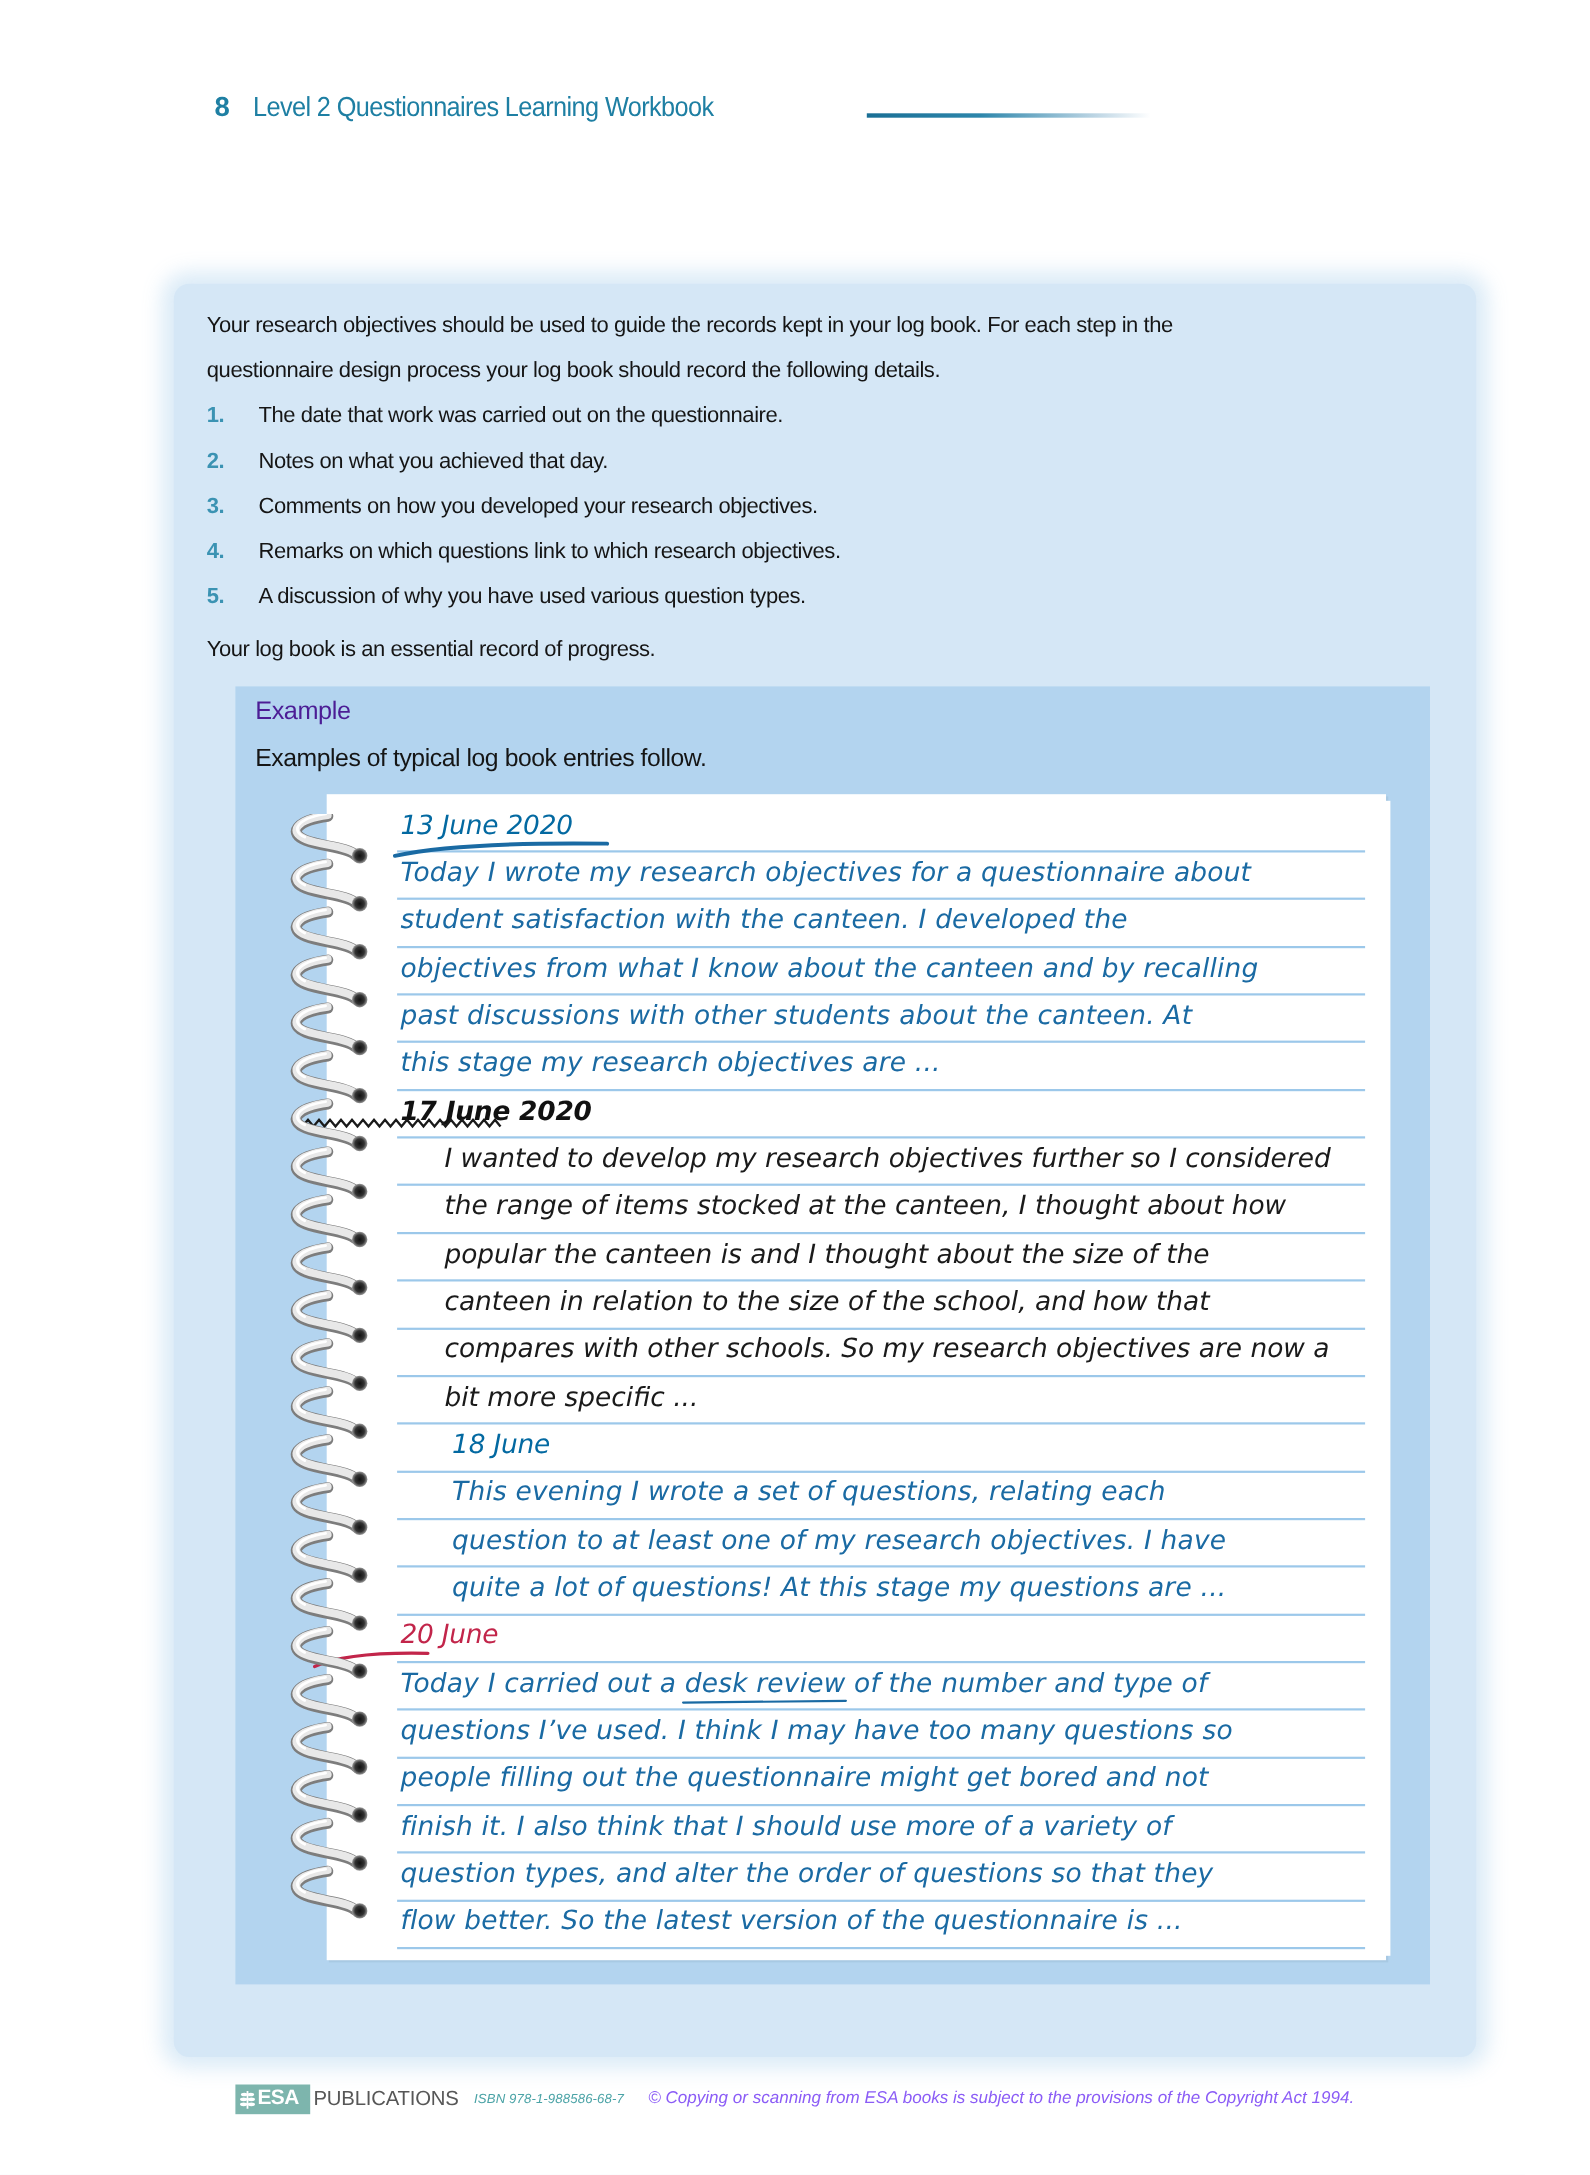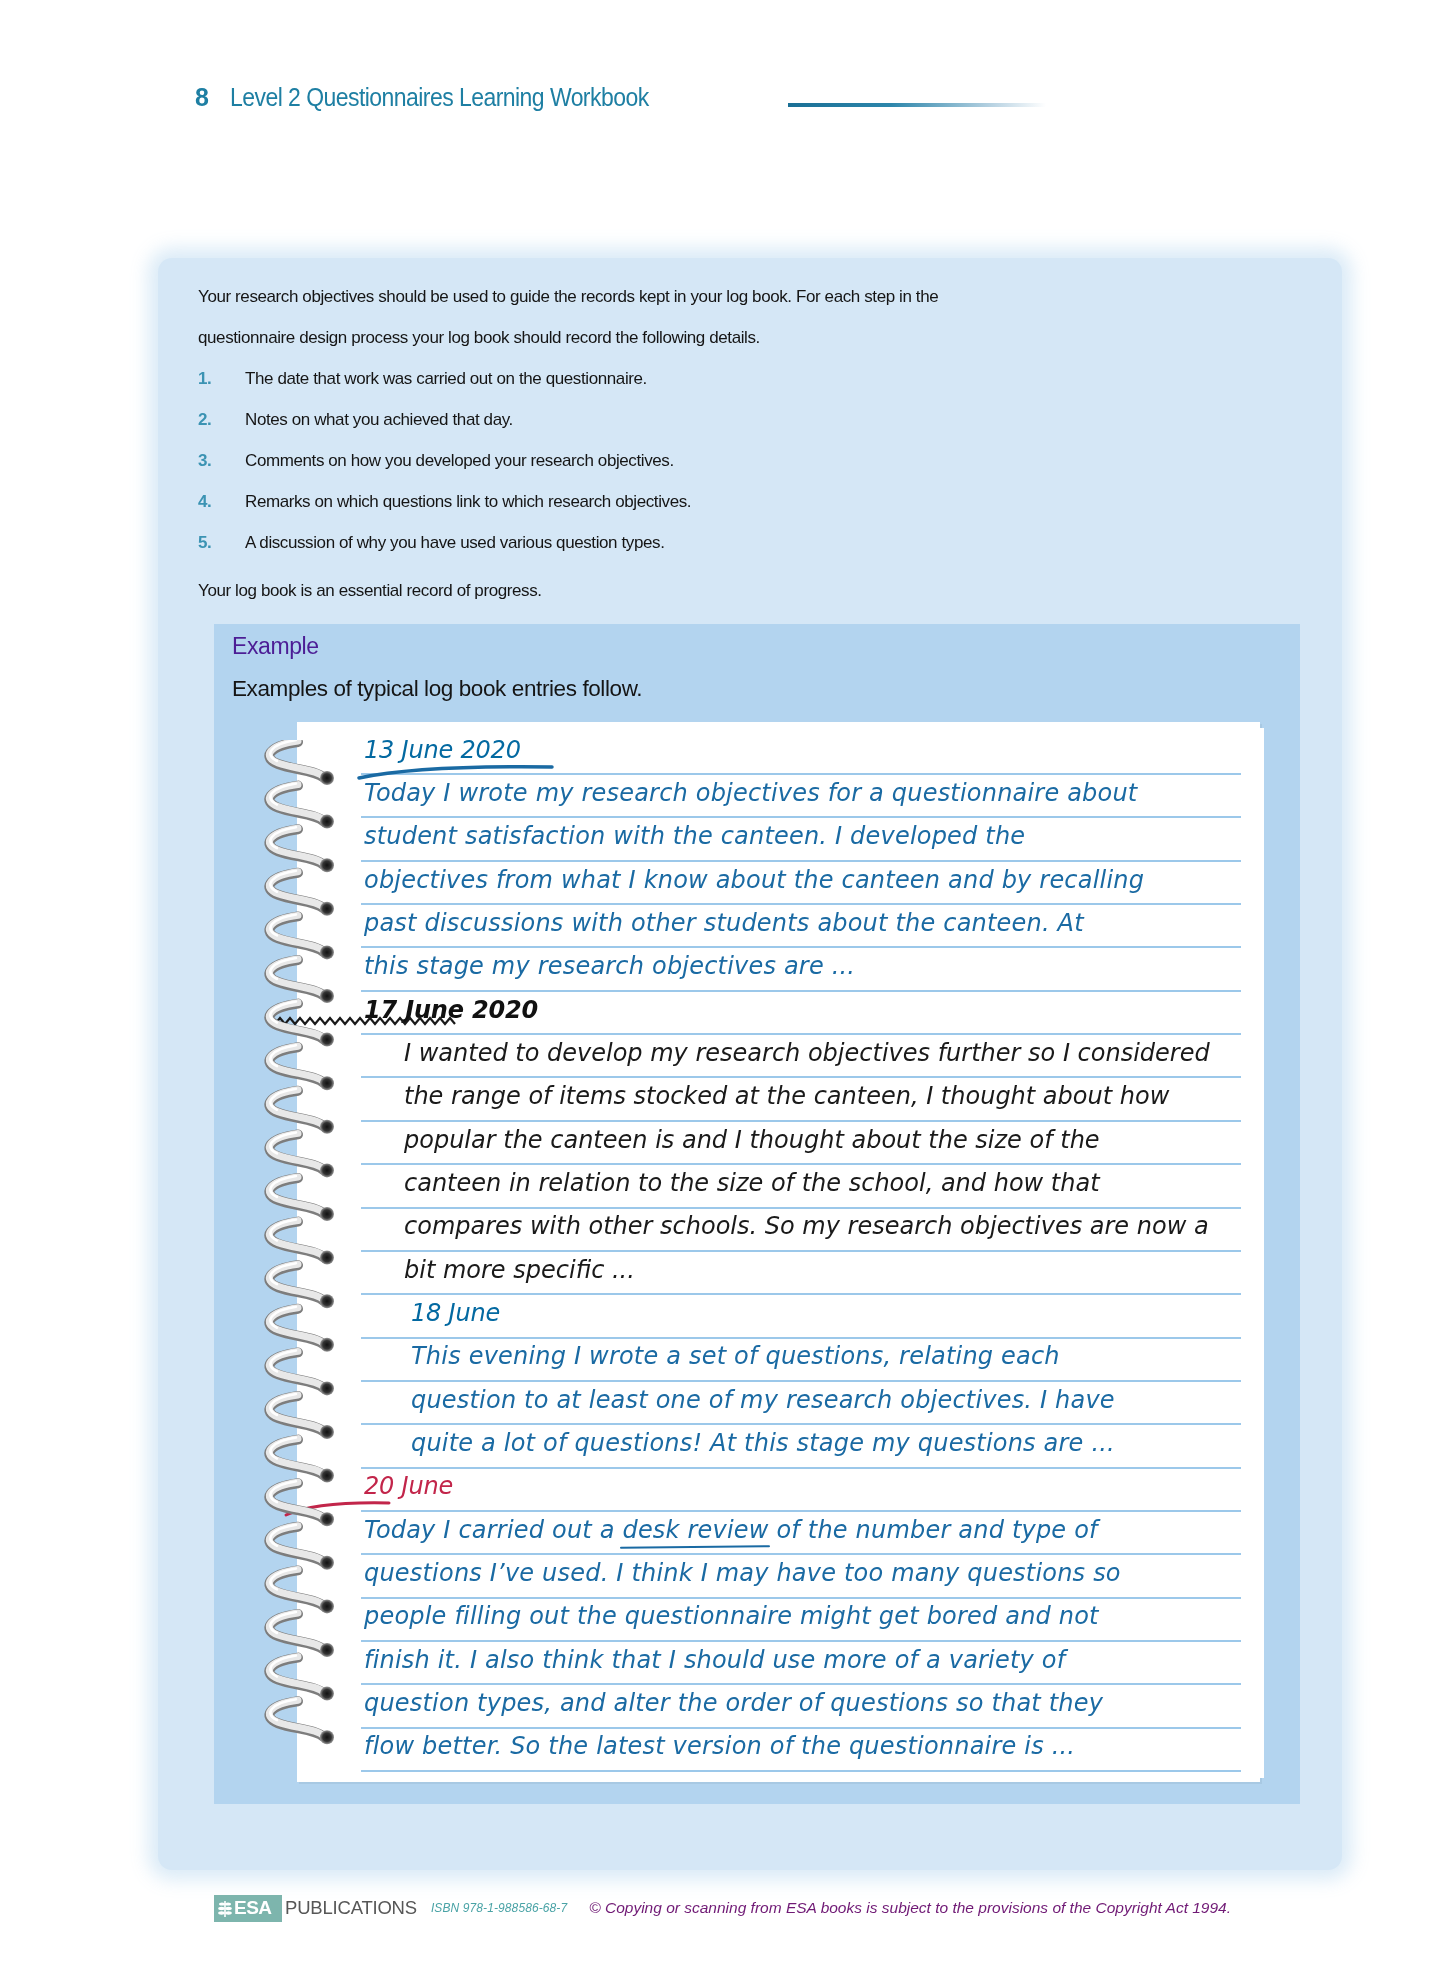--- a/index.html
+++ b/index.html
@@ -11,21 +11,21 @@
   .header .page-num { font-family: "Liberation Sans", sans-serif; font-weight: bold; font-size: 25px; color: #1e7fa3; margin-right: 22px; letter-spacing: -0.5px; }
   .header .book-title { font-family: "Liberation Sans", sans-serif; font-size: 25px; color: #1e7fa3; letter-spacing: -0.6px; transform: scaleX(0.92); transform-origin: left bottom; white-space: nowrap; }
   .header-rule { position: absolute; left: 788px; top: 103px; width: 258px; height: 4px;
     background: linear-gradient(to right, #1a6f95 0%, #2d86ab 40%, rgba(120,170,200,0.5) 80%, rgba(255,255,255,0) 100%); }
 
   
   .outer-panel { position: absolute; left: 158px; top: 258px; width: 1184px; height: 1612px;
     background: #d5e7f6; border-radius: 14px;
     box-shadow: 0 0 18px 10px rgba(213,231,246,0.85); }
 
-  .intro { position: absolute; left: 198px; top: 276px; width: 1130px; font-size: 17px; line-height: 41px; color: #151515; letter-spacing: -0.4px; }
+  .intro { position: absolute; left: 188px; top: 276px; width: 1130px; font-size: 20px; line-height: 41px; color: #151515; letter-spacing: -0.4px; }
   .intro p { white-space: nowrap; }
   .list { list-style: none; }
   .list li { display: flex; white-space: nowrap; }
   .list .num { color: #3b93b3; font-weight: bold; width: 47px; flex: none; }
   .closing { margin-top: 7px; }
 
   
   .example-box { position: absolute; left: 214px; top: 624px; width: 1086px; height: 1180px; background: #b3d4ef; }
   .example-title { position: absolute; left: 232px; top: 633px; font-size: 23px; font-weight: normal; color: #4c1d95; letter-spacing: -0.4px; }
   .example-sub { position: absolute; left: 232px; top: 676px; font-size: 22.5px; color: #151515; letter-spacing: -0.4px; }
@@ -54,21 +54,21 @@
   
   .spiral { position: absolute; left: 258px; top: 740px; width: 90px; height: 1040px; }
 
   
   .footer { position: absolute; left: 214px; top: 1893px; height: 30px; display: flex; align-items: center; white-space: nowrap; }
   .logo-box { width: 68px; height: 27px; background: #7db5ad; display: flex; align-items: center; padding-left: 4px; }
   .logo-leaf { width: 14px; height: 20px; }
   .logo-esa { color: #ffffff; font-weight: bold; font-size: 19px; letter-spacing: -0.5px; margin-left: 2px; text-align: center; }
   .logo-pub { color: #575757; font-size: 18.5px; margin-left: 3px; letter-spacing: -0.2px; }
   .isbn { color: #4aa3a6; font-style: italic; font-size: 12px; margin-left: 14px; letter-spacing: 0.1px; }
-  .copyright { color: #701a75; font-style: italic; font-size: 15.5px; margin-left: 22px; letter-spacing: 0px; }
+  .copyright { color: #8b5cf6; font-style: italic; font-size: 15.5px; margin-left: 22px; letter-spacing: 0px; }
 </style>
 </head>
 <body>
 
 <div class="header">
   <span class="page-num">8</span>
   <span class="book-title">Level 2 Questionnaires Learning Workbook</span>
 </div>
 <div class="header-rule"></div>
 

